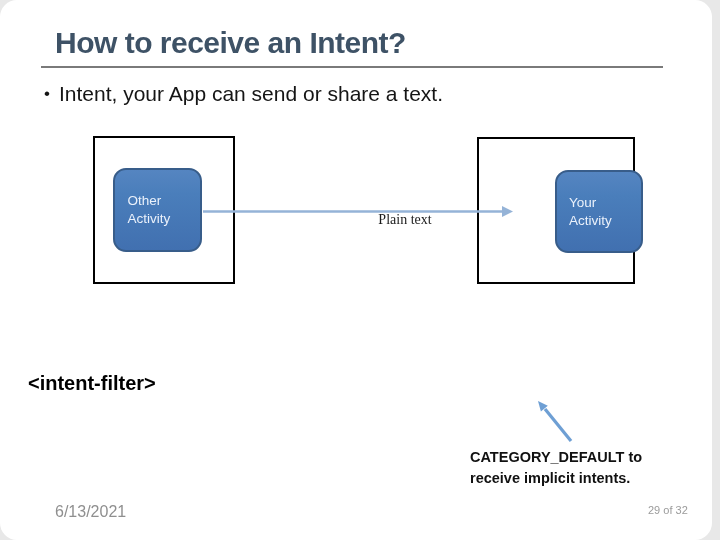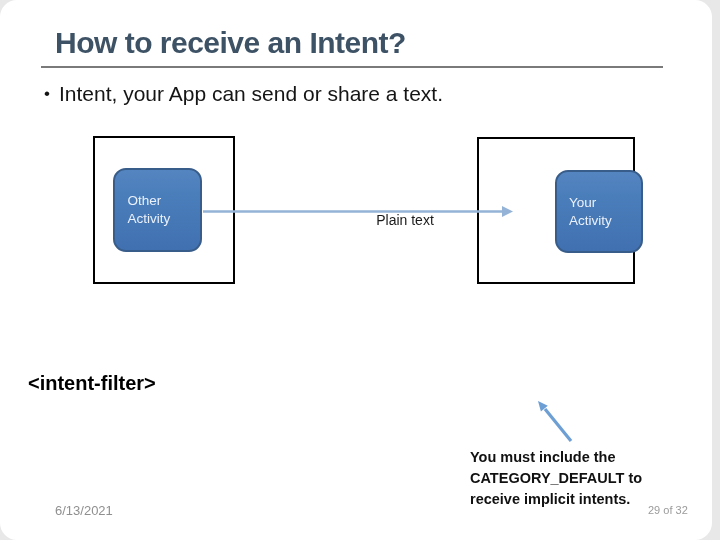--- a/index.html
+++ b/index.html
@@ -60,21 +60,21 @@
   .activity-box .lbl { width: 60px; }
 
   .arrow-label {
     left: 330px; width: 150px;
     text-align: center;
     font-size: 14px;
     color: #1a1a1a;
     white-space: nowrap;
   }
   .arrow-label-top { top: 182px; }
-  .arrow-label-bottom { top: 212px; }
+  .arrow-label-bottom { top: 212px; font-family: Liberation Serif, serif; }
 
   .overlay {
     left: 0; top: 0;
     width: 720px; height: 540px;
     pointer-events: none;
   }
 
   .code-block {
     left: 28px; top: 313px;
     font-size: 20px;
@@ -89,21 +89,21 @@
     left: 470px; top: 447px;
     font-size: 14.5px;
     font-weight: bold;
     line-height: 21px;
     color: #111111;
     white-space: nowrap;
   }
 
   .footer-date {
     left: 55px; top: 503px;
-    font-size: 13px;
+    font-size: 16px;
     color: #8F8F8F;
   }
   .footer-page {
     left: 648px; top: 504px;
     font-size: 11px;
     color: #9b9b9b;
   }
 </style>
 </head>
 <body>
@@ -143,21 +143,20 @@
   </svg>
 
   <div class="abs code-block">
     <div class="code-line"><span></span><span class="tag">&lt;intent-filter&gt;</span><span></span></div>
     <div class="code-line indent"></div>
     
     
   </div>
 
   <div class="abs note-text">
-    <div>You must include the</div>
     <div>CATEGORY_DEFAULT to</div>
     <div>receive implicit intents.</div>
   </div>
 
   <div class="abs footer-date">6/13/2021</div>
   <div class="abs footer-page">29 of 32</div>
 
 </div>
 
 </body></html>

